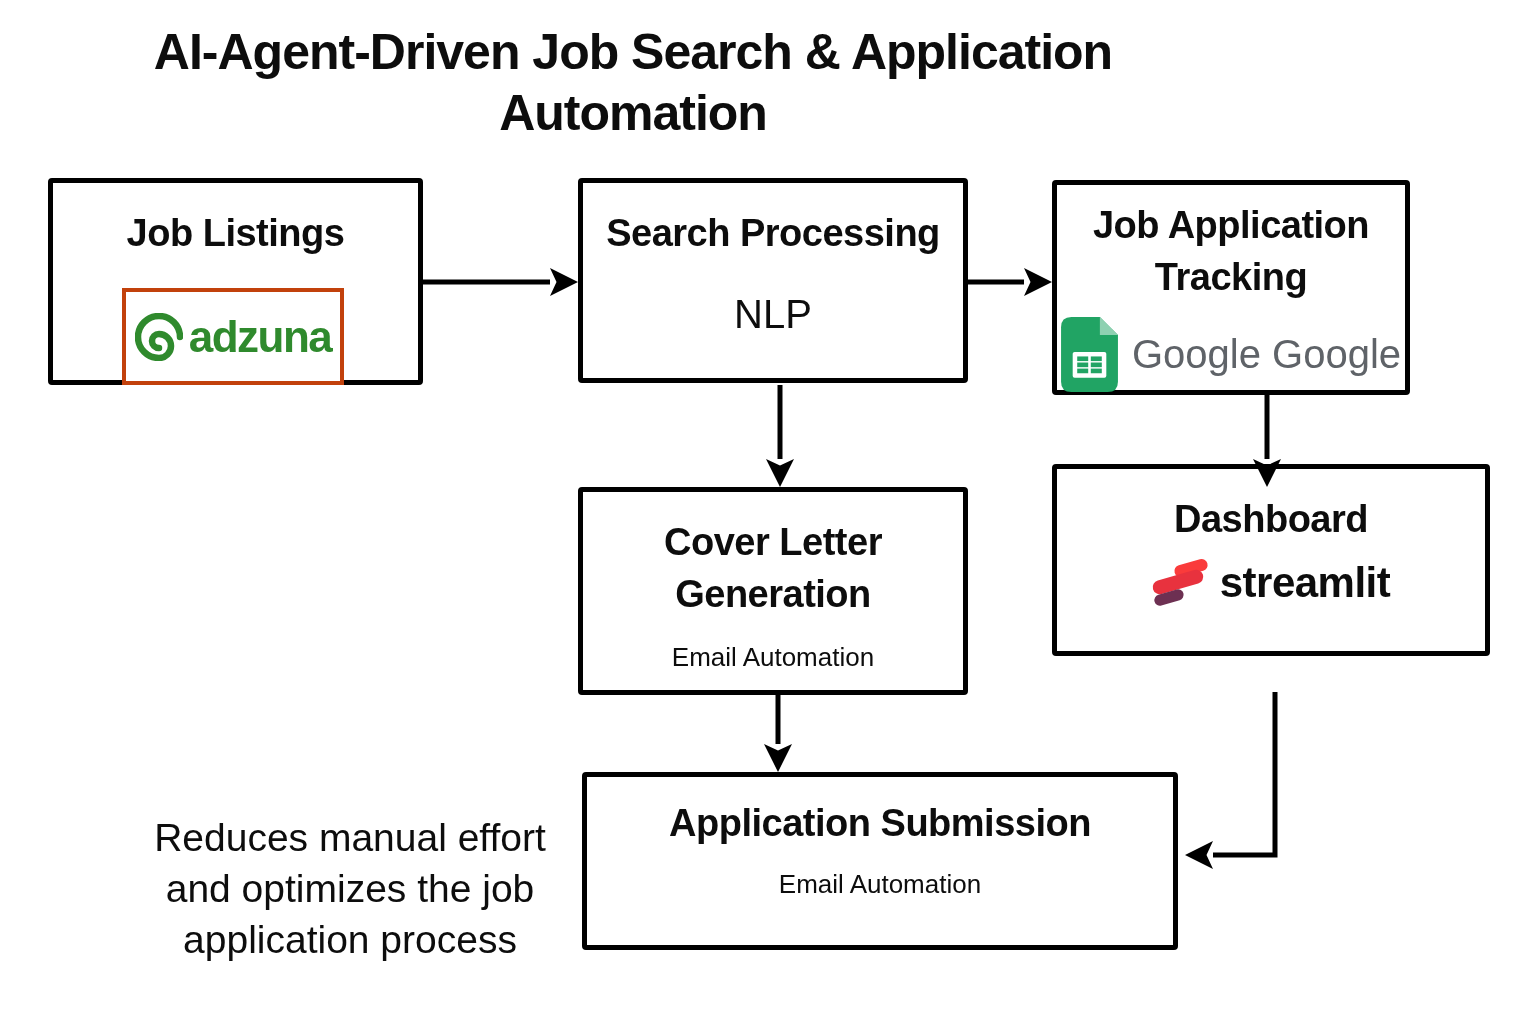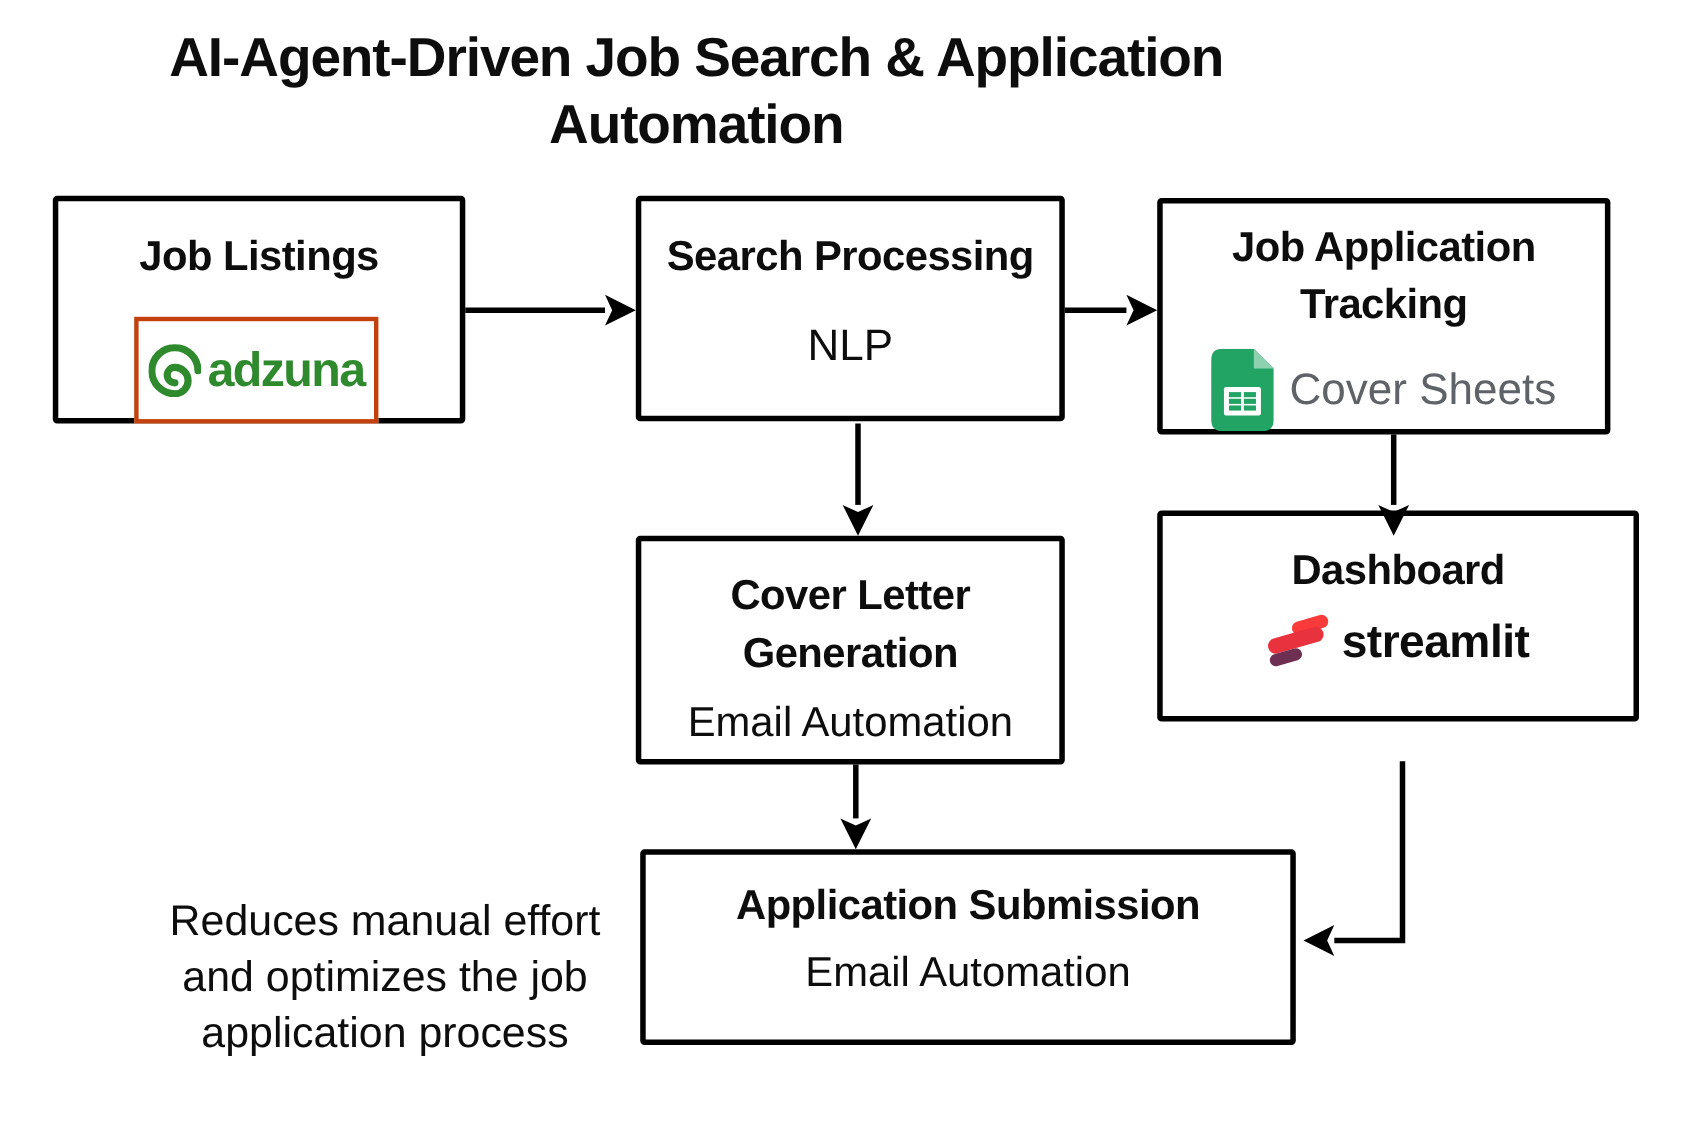--- a/index.html
+++ b/index.html
@@ -11,31 +11,31 @@
     position:absolute;left:0;top:22px;width:1266px;text-align:center;
     font-size:50px;font-weight:bold;letter-spacing:-1px;line-height:61px;color:#0d0d0d;
   }
   .title span{display:block;}
   .node{
     position:absolute;border:5px solid #000;border-radius:4px;background:#fff;
     box-sizing:border-box;display:flex;flex-direction:column;align-items:center;
   }
   #node-job-listings{left:48px;top:178px;width:375px;height:207px;}
   #node-cover-processing{left:578px;top:178px;width:390px;height:205px;}
-  #node-job-application-tracking{left:1052px;top:180px;width:412px;height:215px;}
+  #node-job-application-tracking{left:1052px;top:180px;width:358px;height:215px;}
   #node-cover-letter-generation{left:578px;top:487px;width:390px;height:208px;}
   #node-dashboard{left:1052px;top:464px;width:438px;height:192px;}
   #node-application-submission{left:582px;top:772px;width:596px;height:178px;}
   .node-label{
     font-size:38px;font-weight:bold;letter-spacing:-0.5px;line-height:52px;
     text-align:center;margin-top:24px;
   }
   #node-application-submission .node-label{margin-top:20px;}
   .node-sublabel{
-    font-size:38px;font-weight:normal;text-align:center;line-height:46px;
+    font-size:26px;font-weight:normal;text-align:center;line-height:46px;
   }
   #node-cover-processing .node-sublabel{margin-top:32px;font-size:40px;}
   #node-cover-letter-generation .node-sublabel{margin-top:14px;}
   #node-application-submission .node-sublabel{margin-top:12px;}
   .adzuna-frame{
     position:absolute;left:69px;top:105px;width:222px;height:97px;
     border:4px solid #c2410c;background:#fff;box-sizing:border-box;
     display:flex;align-items:center;justify-content:center;gap:6px;
   }
   .adzuna-text{
@@ -91,21 +91,21 @@
         <path d="M30,0 H8 Q0,0 0,8 V50 Q0,58 8,58 H36 Q44,58 44,50 V14 Z" fill="#21A464"></path>
         <path d="M30,0 L30,14 L44,14 Z" fill="#8ED1B1"></path>
         <rect x="9" y="27" width="26" height="20" rx="1.5" fill="#ffffff"></rect>
         <rect x="12.5" y="30.5" width="8.5" height="3.6" fill="#21A464"></rect>
         <rect x="23" y="30.5" width="8.5" height="3.6" fill="#21A464"></rect>
         <rect x="12.5" y="35.2" width="8.5" height="3.6" fill="#21A464"></rect>
         <rect x="23" y="35.2" width="8.5" height="3.6" fill="#21A464"></rect>
         <rect x="12.5" y="39.9" width="8.5" height="3.6" fill="#21A464"></rect>
         <rect x="23" y="39.9" width="8.5" height="3.6" fill="#21A464"></rect>
       </svg>
-      <span class="sheets-text">Cover Sheets</span>
+      <span class="sheets-text">Google Google</span>
     </div>
   </div>
 
   <div class="node" id="node-cover-letter-generation">
     <div class="node-label">Cover Letter Generation</div>
     <div class="node-sublabel">Email Automation</div>
   </div>
 
   <div class="node" id="node-dashboard">
     <div class="node-label">Dashboard</div>

